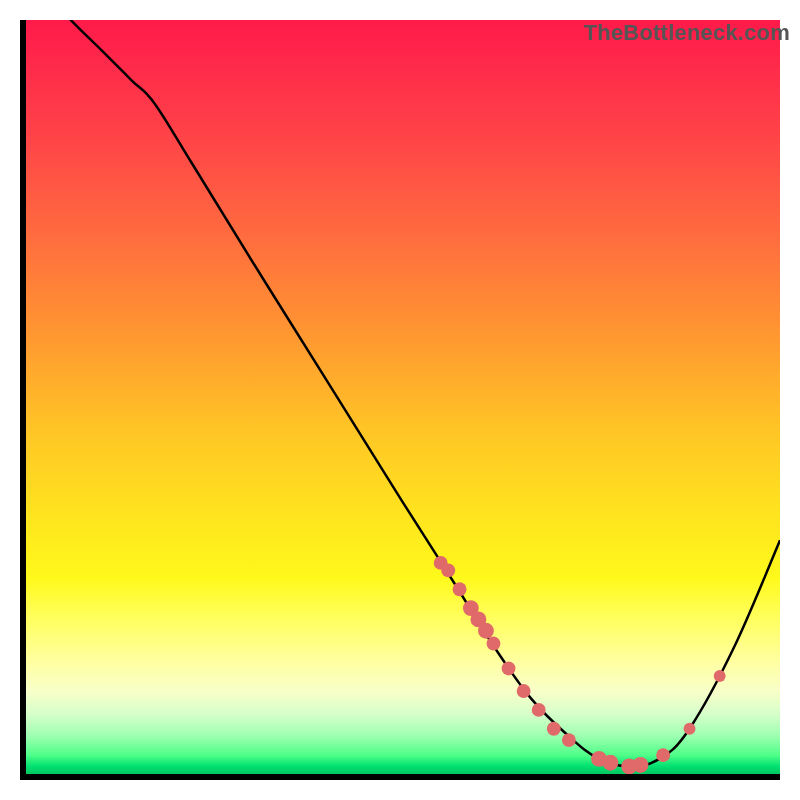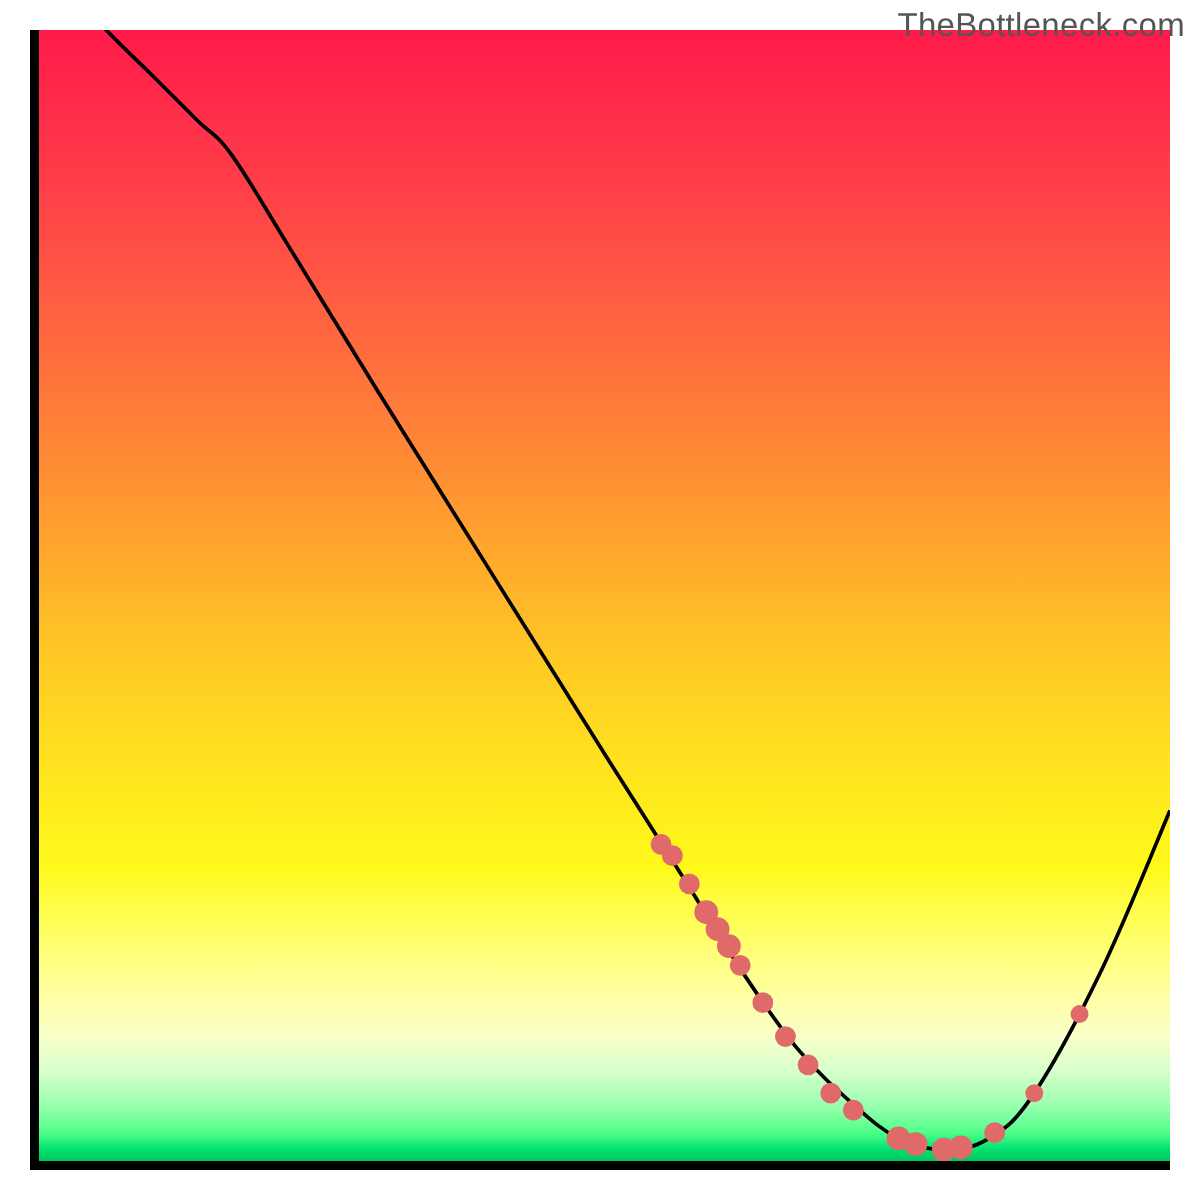--- a/index.html
+++ b/index.html
@@ -11,25 +11,25 @@
     font-family: Arial, Helvetica, sans-serif;
     background: #ffffff;
   }
   .chart-container {
     position: relative;
     width: 800px;
     height: 800px;
   }
   .watermark {
     position: absolute;
-    top: 4px;
+    top: 20px;
     right: 10px;
     color: #555555;
     font-size: 22px;
-    font-weight: normal;
+    font-weight: bold;
     letter-spacing: 0.2px;
     z-index: 50;
   }
   .plot-area {
     position: absolute;
     left: 20px;
     top: 20px;
     width: 760px;
     height: 760px;
     box-sizing: border-box;

